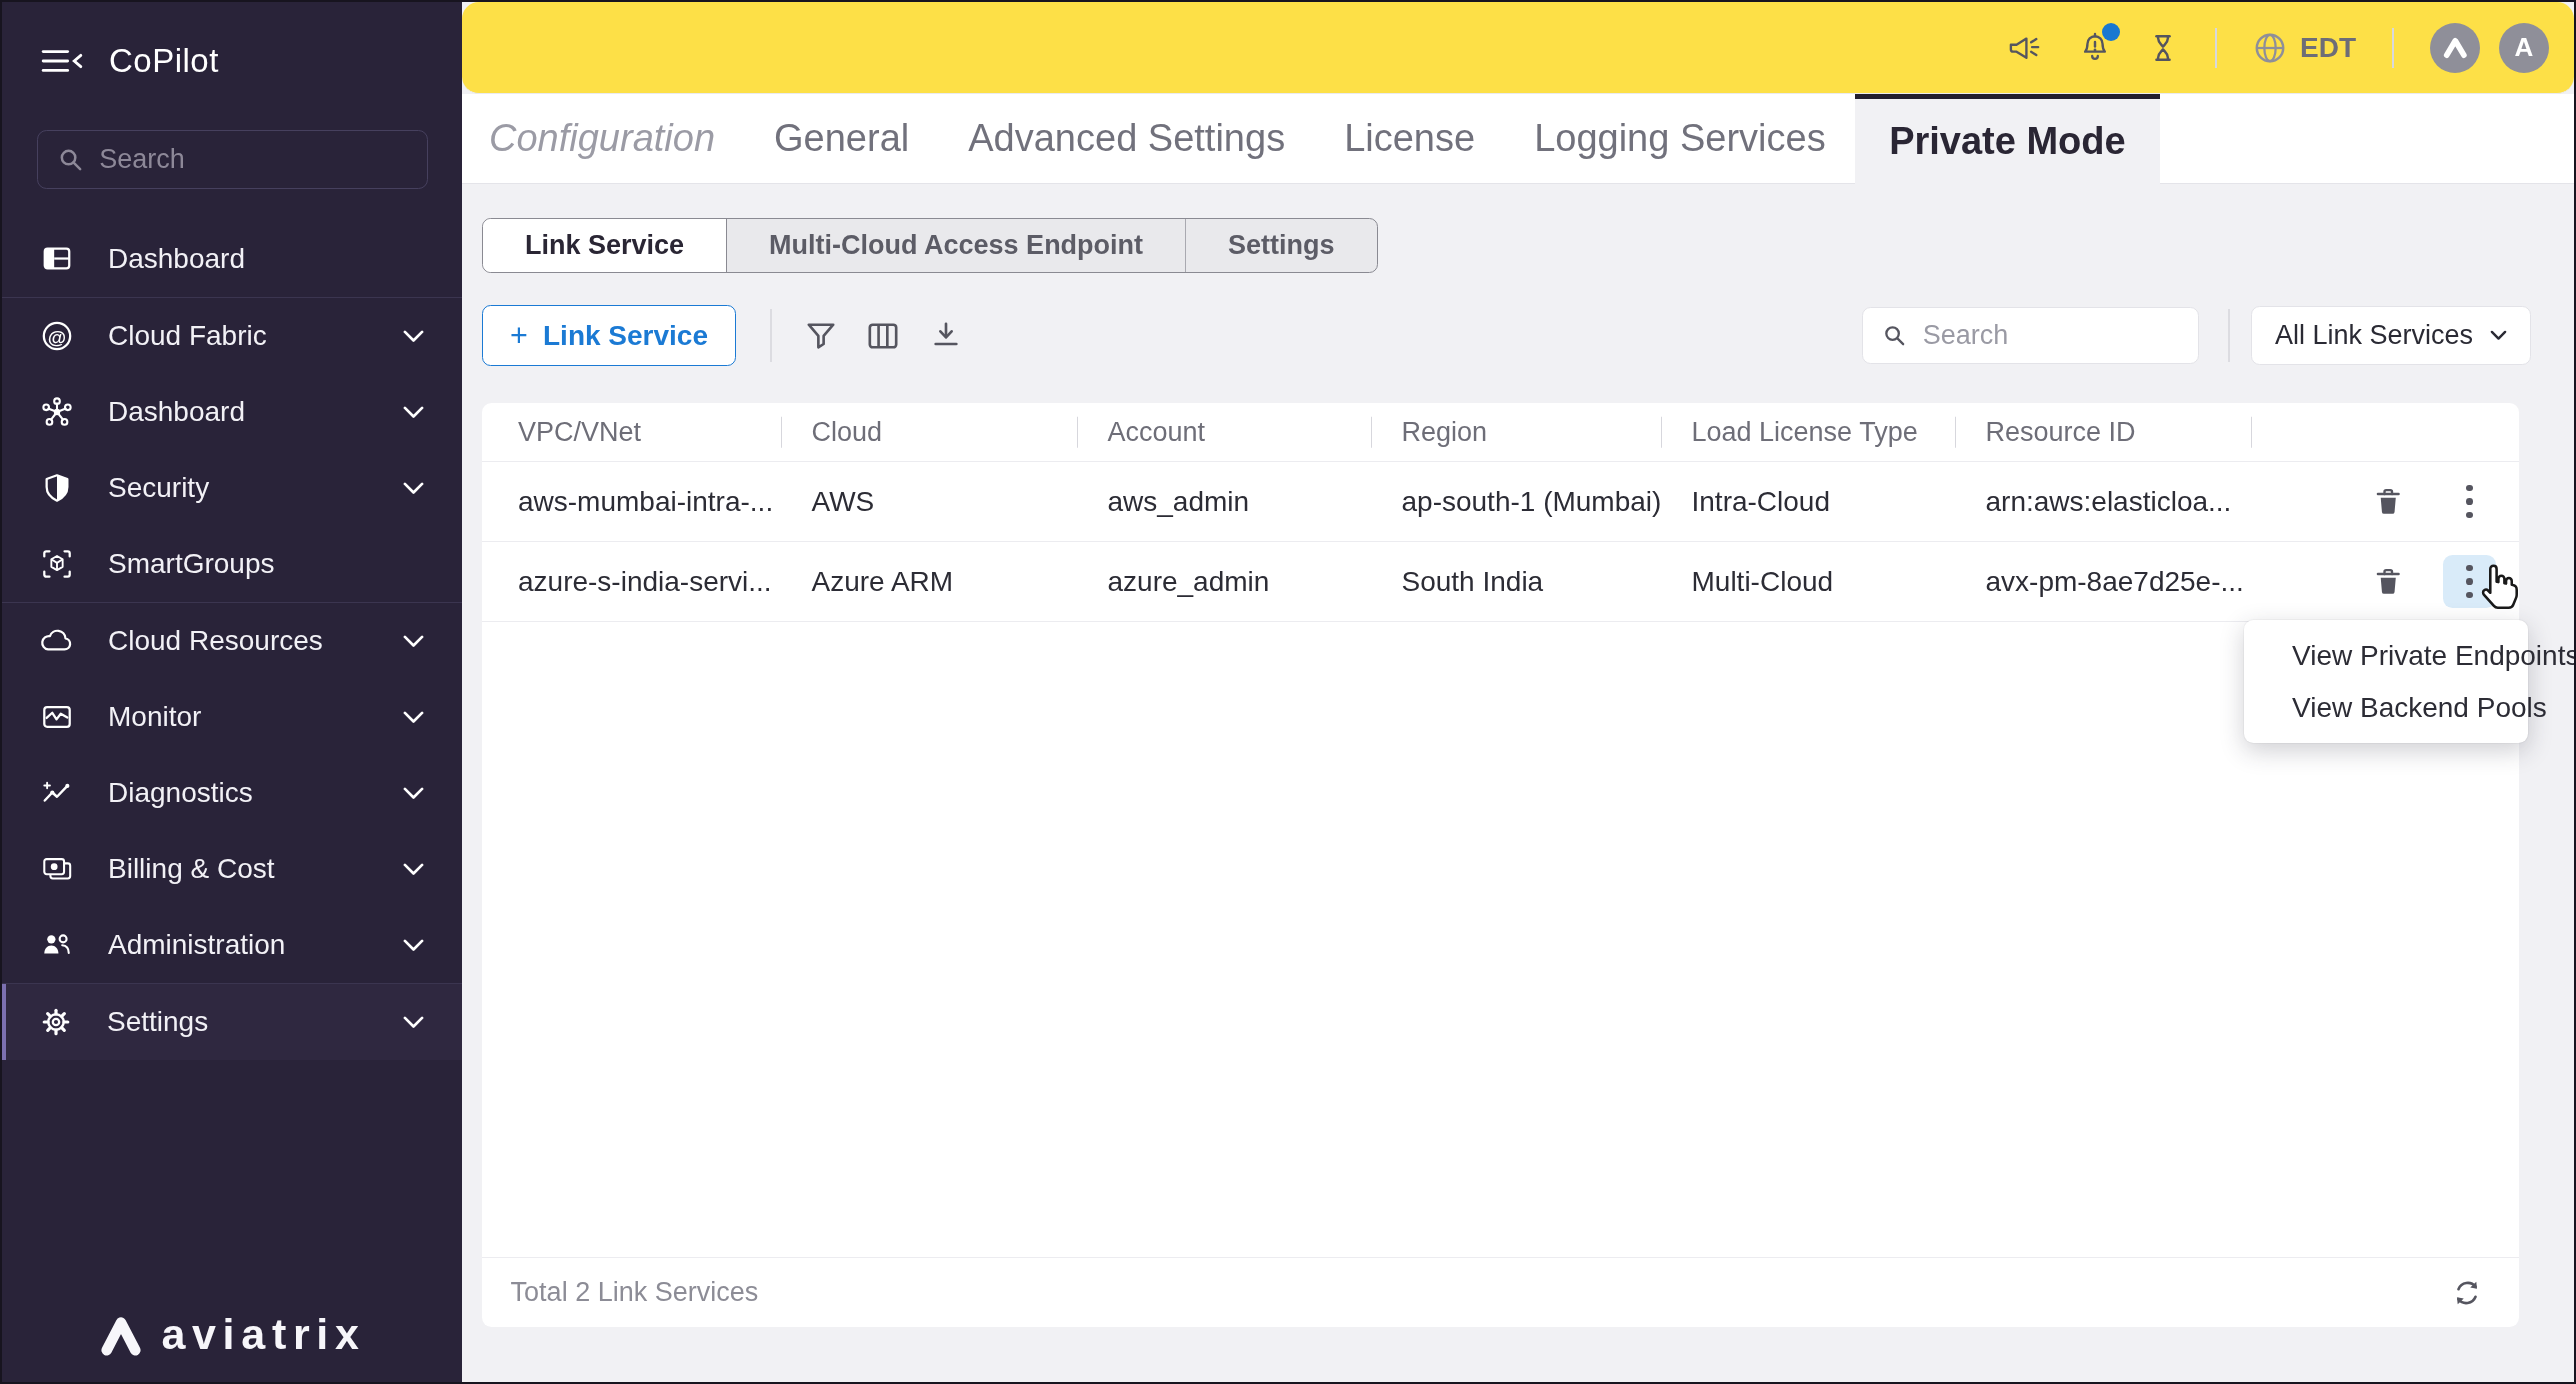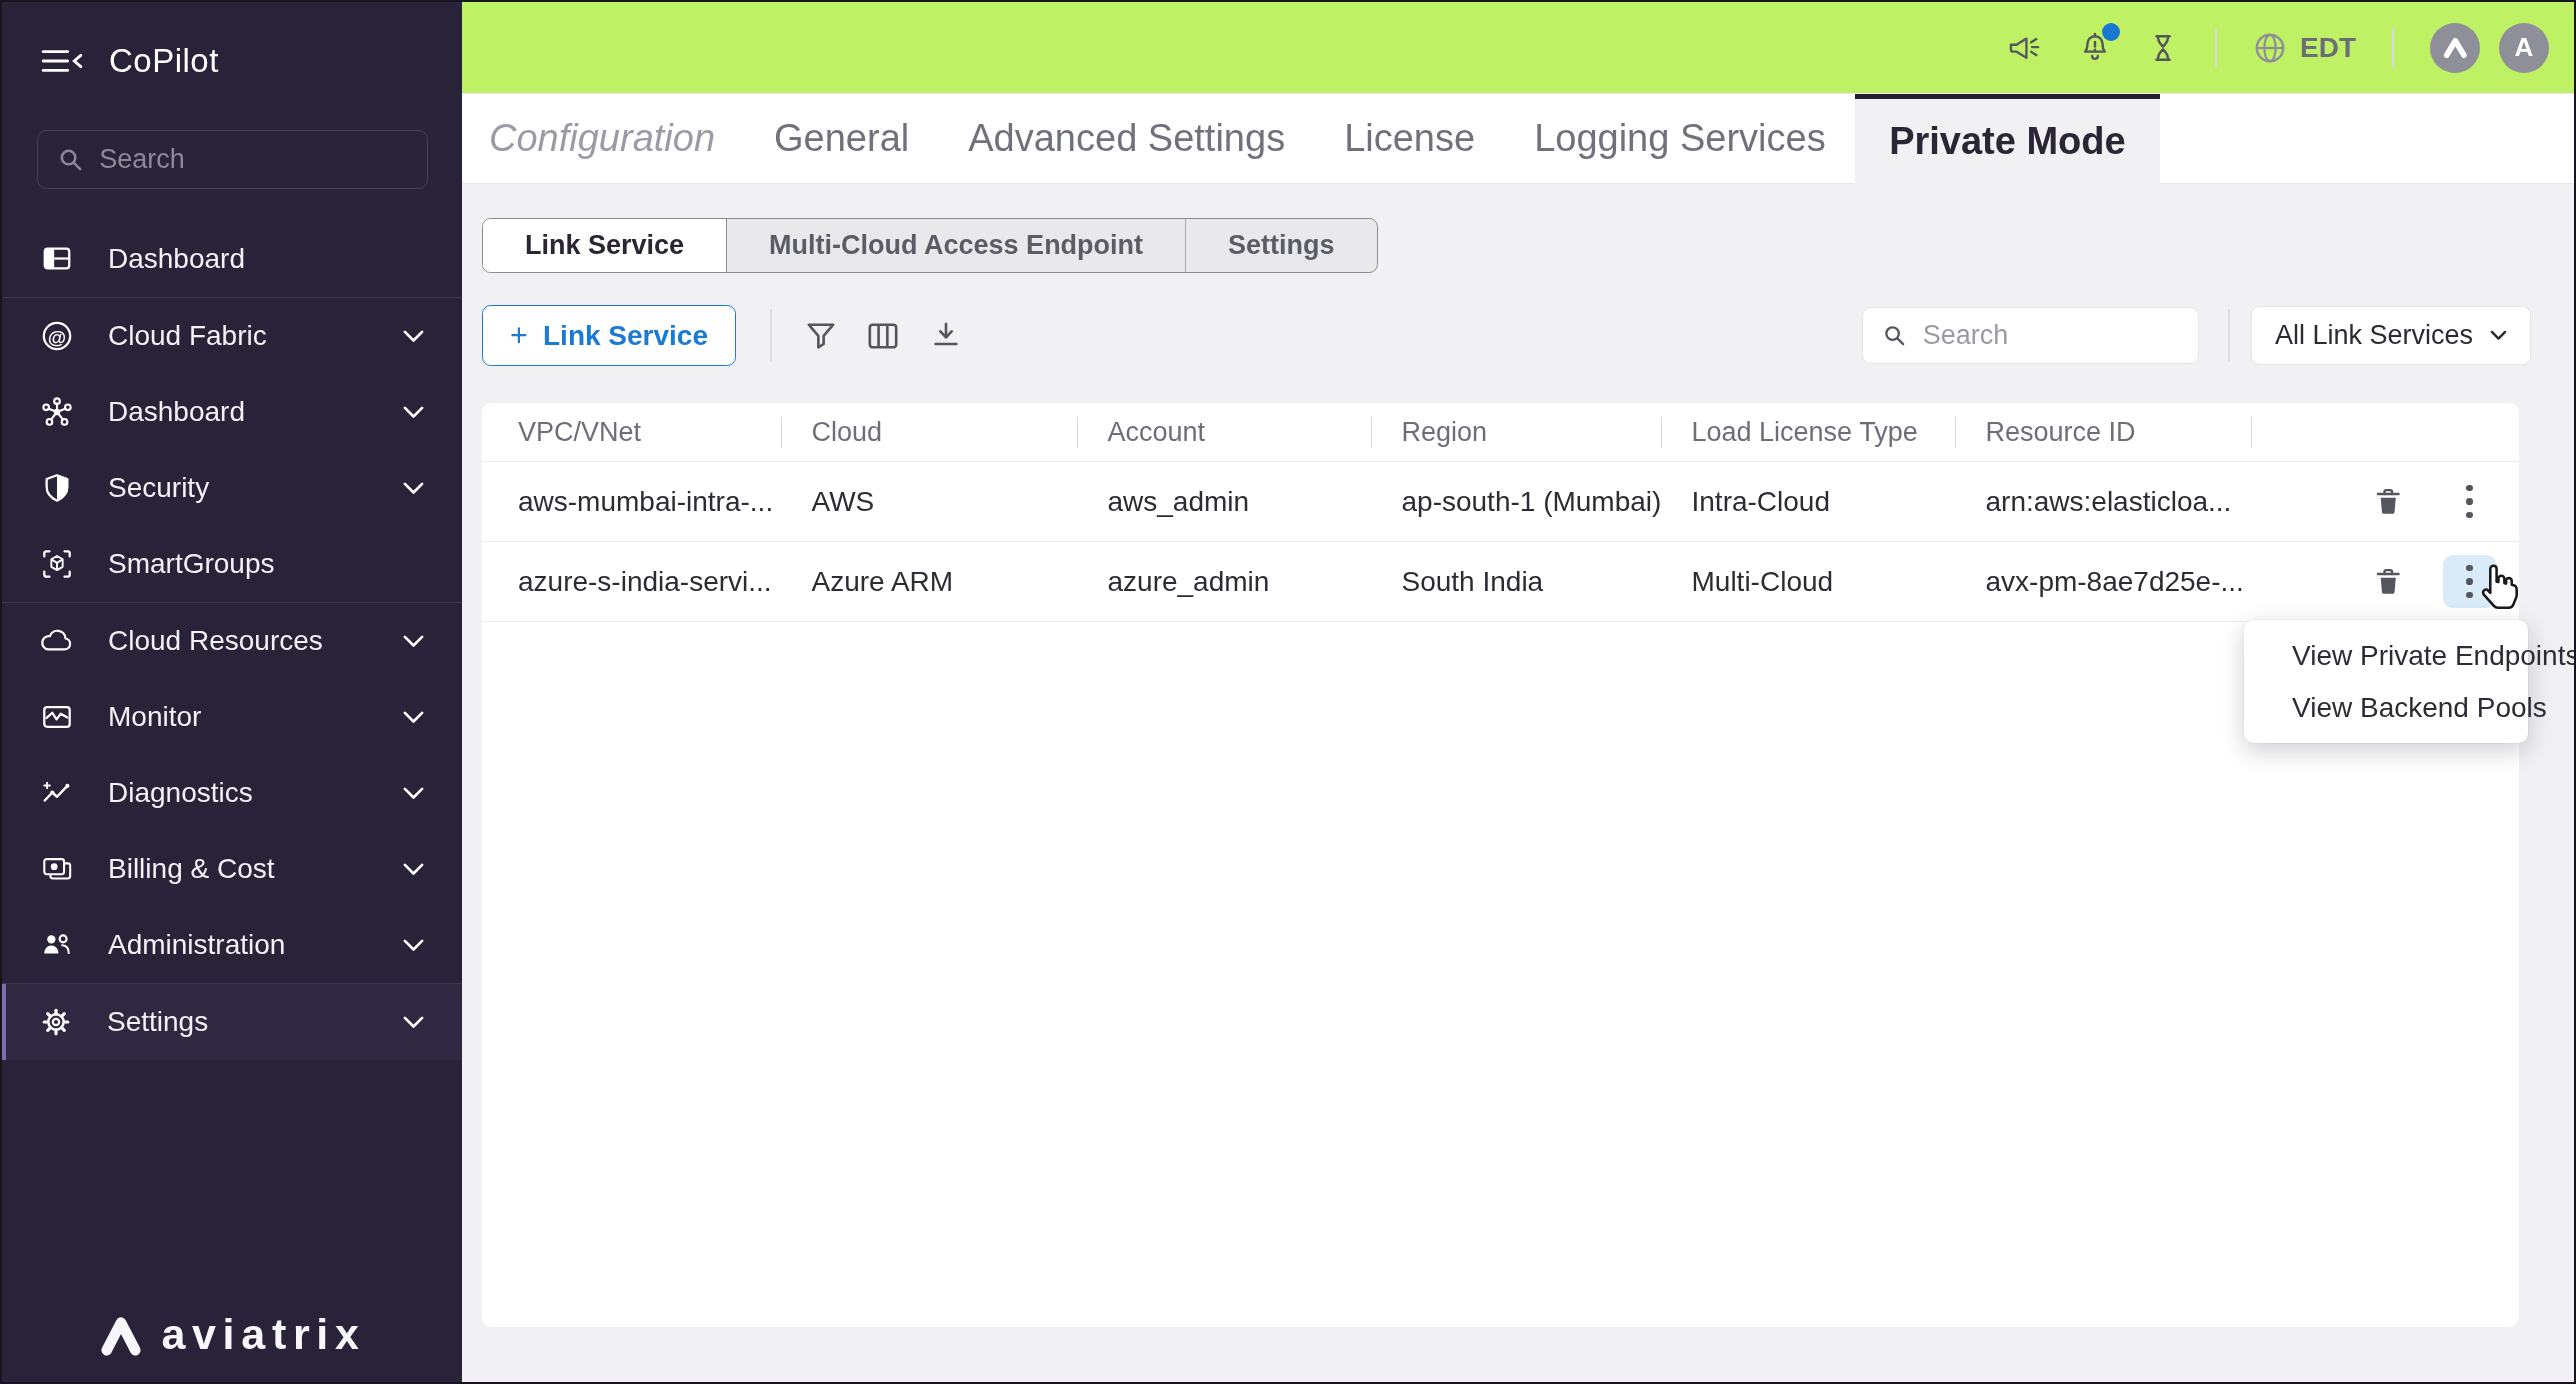--- a/index.html
+++ b/index.html
@@ -36,22 +36,22 @@
   .nav-item .chev { margin-left:auto; display:flex; }
   .nav-div { border-top:1px solid #3b3550; }
   .nav-item.active { border-left:4.8px solid #7c70b0; padding-left:33px; background:rgba(124,112,176,0.07); }
   .side-logo { position:absolute; bottom:23px; left:0; width:100%; display:flex; align-items:center; justify-content:center; gap:17px; }
   .side-logo .logo-word { font-size:43px; letter-spacing:6.7px; color:#f7f6fa; font-weight:700; }
 
   
   .main { flex:1; display:flex; flex-direction:column; min-width:0; }
 
   .topbar {
-    height:92px; background:#bef264; border-bottom:1px solid #ebebee;
-    display:flex; align-items:center; justify-content:flex-end; padding-right:25px; flex-shrink:0;
+    height:92px; background:#fde047; border-bottom:1px solid #ebebee;
+    display:flex; align-items:center; justify-content:flex-end; padding-right:25px; flex-shrink:0;border-radius:17px;
   }
   .tb-ico { display:flex; align-items:center; margin-left:36px; position:relative; }
   .tb-sep { width:1.9px; height:40px; background:#d8d8dd; margin-left:36px; }
   .tb-badge { position:absolute; top:-7.6px; right:-9.5px; width:18px; height:18px; border-radius:50%; background:#1878d1; }
   .tb-tz { display:flex; align-items:center; gap:13.3px; margin-left:36px; color:#6d6d77; font-size:28px; font-weight:bold; }
   .avatar { width:50px; height:50px; border-radius:50%; background:#8f8f99; display:flex; align-items:center; justify-content:center; margin-left:36px; }
   .avatar + .avatar { margin-left:19px; }
   .avatar .av-txt { color:#ffffff; font-size:26px; font-weight:bold; }
 
   .tabstrip {
@@ -557,20 +557,33 @@
             <span class="icon-btn hl">
               <span class="kebab">
                   <i></i>
                   <i></i>
                   <i></i>
                 </span>
             </span>
           </span>
         </div>
 
+        <div class="card-footer">
+          <span class="footer-total">Total 2 Link Services</span>
+          <span class="footer-refresh">
+            <svg width="36" height="36" viewBox="0 0 38 38">
+              <g stroke="#55555f" stroke-width="2.8" fill="none" stroke-linecap="round">
+                <path d="M10 15 a10.5 10.5 0 0 1 18-2.6"></path>
+                <path d="M28 23 a10.5 10.5 0 0 1-18 2.6"></path>
+              </g>
+              <polygon points="28.8,7.2 29.6,14.6 22.4,13.2" fill="#55555f"></polygon>
+              <polygon points="9.2,30.8 8.4,23.4 15.6,24.8" fill="#55555f"></polygon>
+            </svg>
+          </span>
+        </div>
       </div>
     </div>
   </div>
 
   <div class="overlay">
     <div class="ctx-menu">
       <div class="ctx-item">View Private Endpoints</div>
       <div class="ctx-item">View Backend Pools</div>
     </div>
     <span class="cursor">

